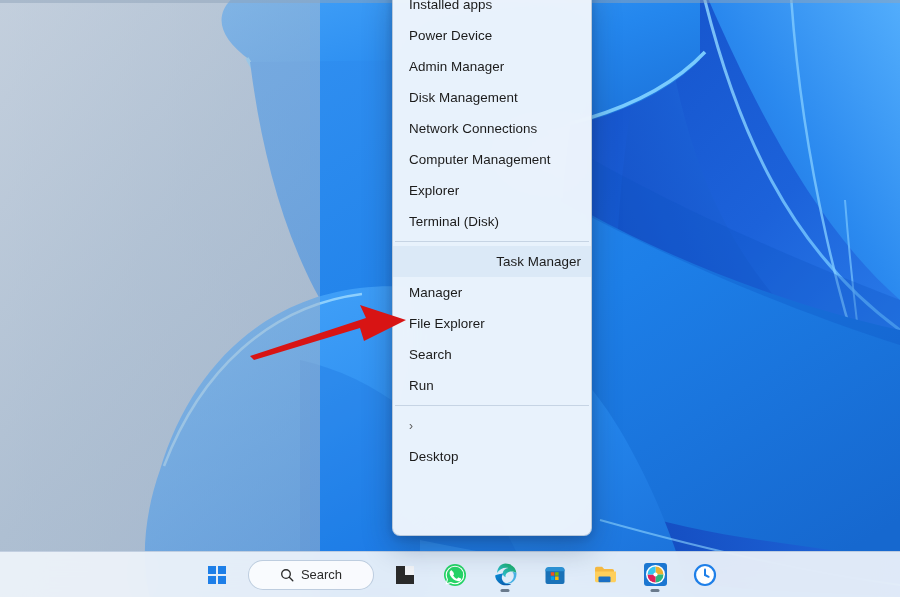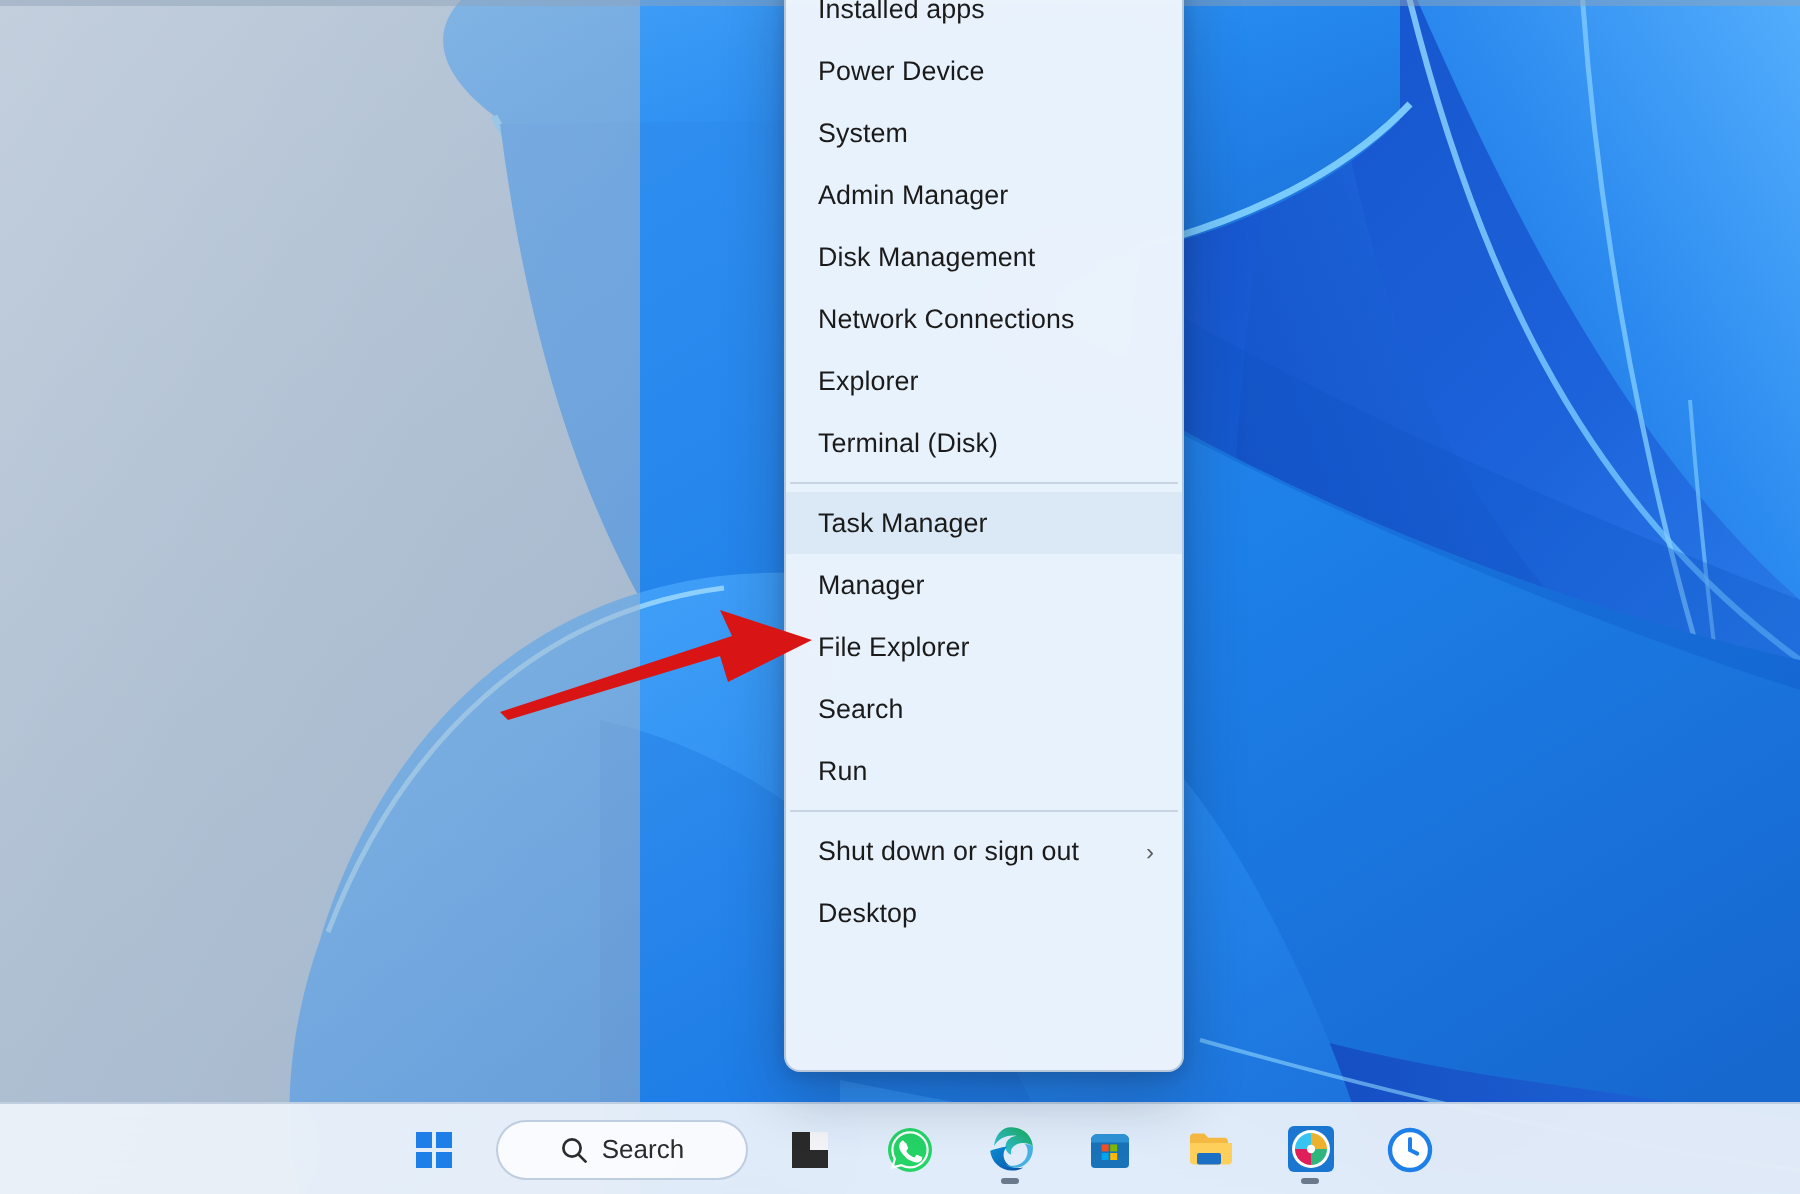--- a/index.html
+++ b/index.html
@@ -69,20 +69,21 @@
     height: 31px;
     display: flex; align-items: center;
     padding: 0 10px 0 16px;
     font-size: 13.4px;
     color: #1b1b1b;
     letter-spacing: 0.05px;
     position: relative;
   }
   .mi.hl {
     background: rgba(0,70,160,0.055);
+    text-align: right;
   }
   .mi .lbl { flex: 1 1 auto; white-space: nowrap; }
   .mi .chev { font-size: 12px; color: #5c5c5c; padding-right: 4px; }
   .sep {
     height: 1px; margin: 4px 2px 4px 2px;
     background: rgba(120,145,175,0.30);
   }
 
   
   #arrow { position: absolute; left: 248px; top: 300px; width: 160px; height: 60px; }
@@ -262,30 +263,30 @@
   </div>
 
   <div id="ctxmenu">
       <div class="mi">
         <span class="lbl">Installed apps</span>
       </div>
       <div class="mi">
         <span class="lbl">Power Device</span>
       </div>
       <div class="mi">
-        <span class="lbl">System</span>
-      </div>
-      <div class="mi">
         <span class="lbl">Admin Manager</span>
       </div>
       <div class="mi">
         <span class="lbl">Disk Management</span>
       </div>
       <div class="mi">
         <span class="lbl">Network Connections</span>
+      </div>
+      <div class="mi">
+        <span class="lbl">Computer Management</span>
       </div>
       <div class="mi">
         <span class="lbl">Explorer</span>
       </div>
       <div class="mi">
         <span class="lbl">Terminal (Disk)</span>
       </div>
       <div class="sep"></div>
       <div class="mi hl">
         <span class="lbl">Task Manager</span>
@@ -297,21 +298,20 @@
         <span class="lbl">File Explorer</span>
       </div>
       <div class="mi">
         <span class="lbl">Search</span>
       </div>
       <div class="mi">
         <span class="lbl">Run</span>
       </div>
       <div class="sep"></div>
       <div class="mi">
-        <span class="lbl">Shut down or sign out</span>
         <span class="chev">›</span>
       </div>
       <div class="mi">
         <span class="lbl">Desktop</span>
       </div>
     </div>
 
   <svg id="arrow" viewBox="0 0 160 60">
     <path d="M2,56 L118,18 L112,5 L158,20 L116,41 L112,28 L6,60 Z" fill="#D81414"></path>
   </svg>

